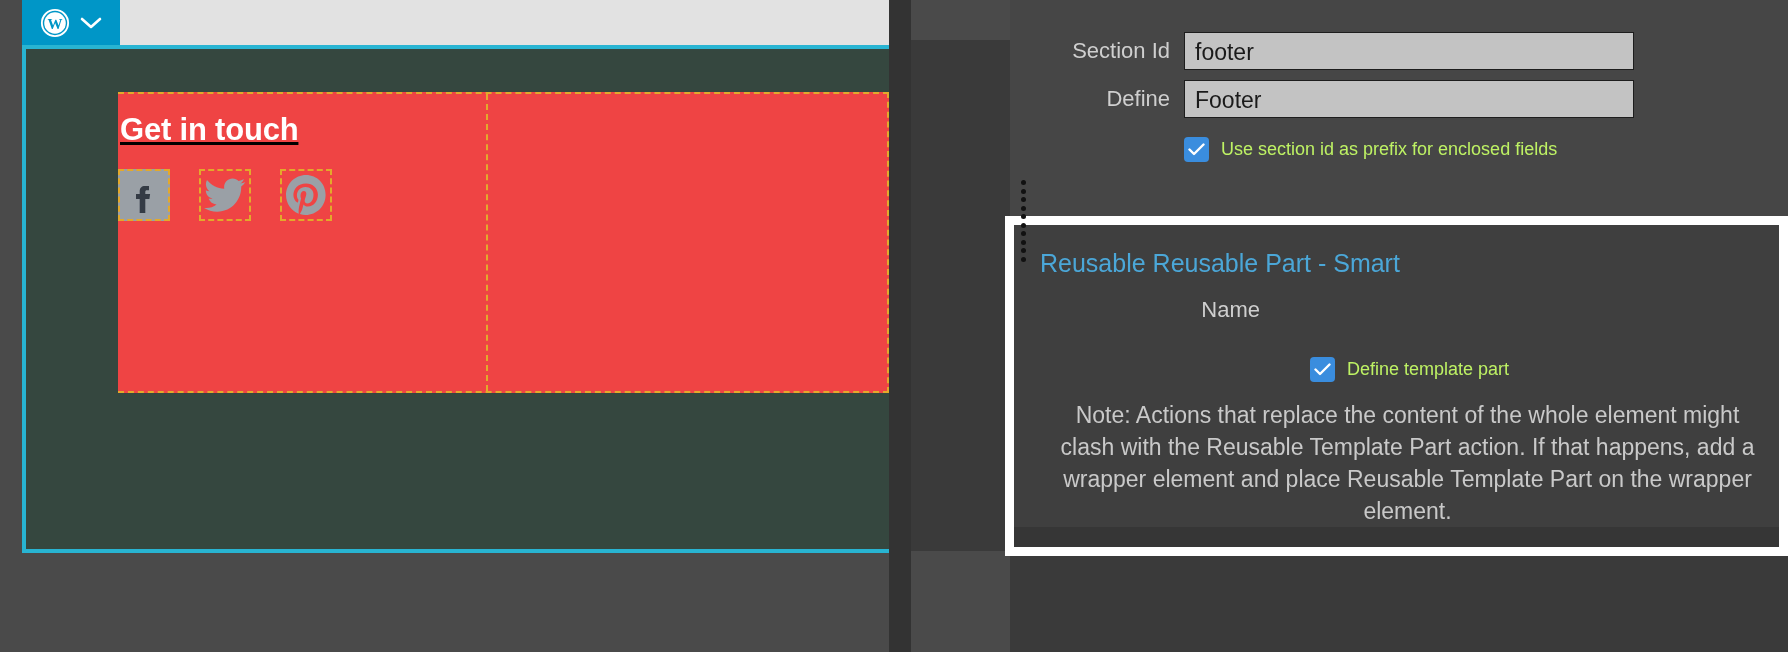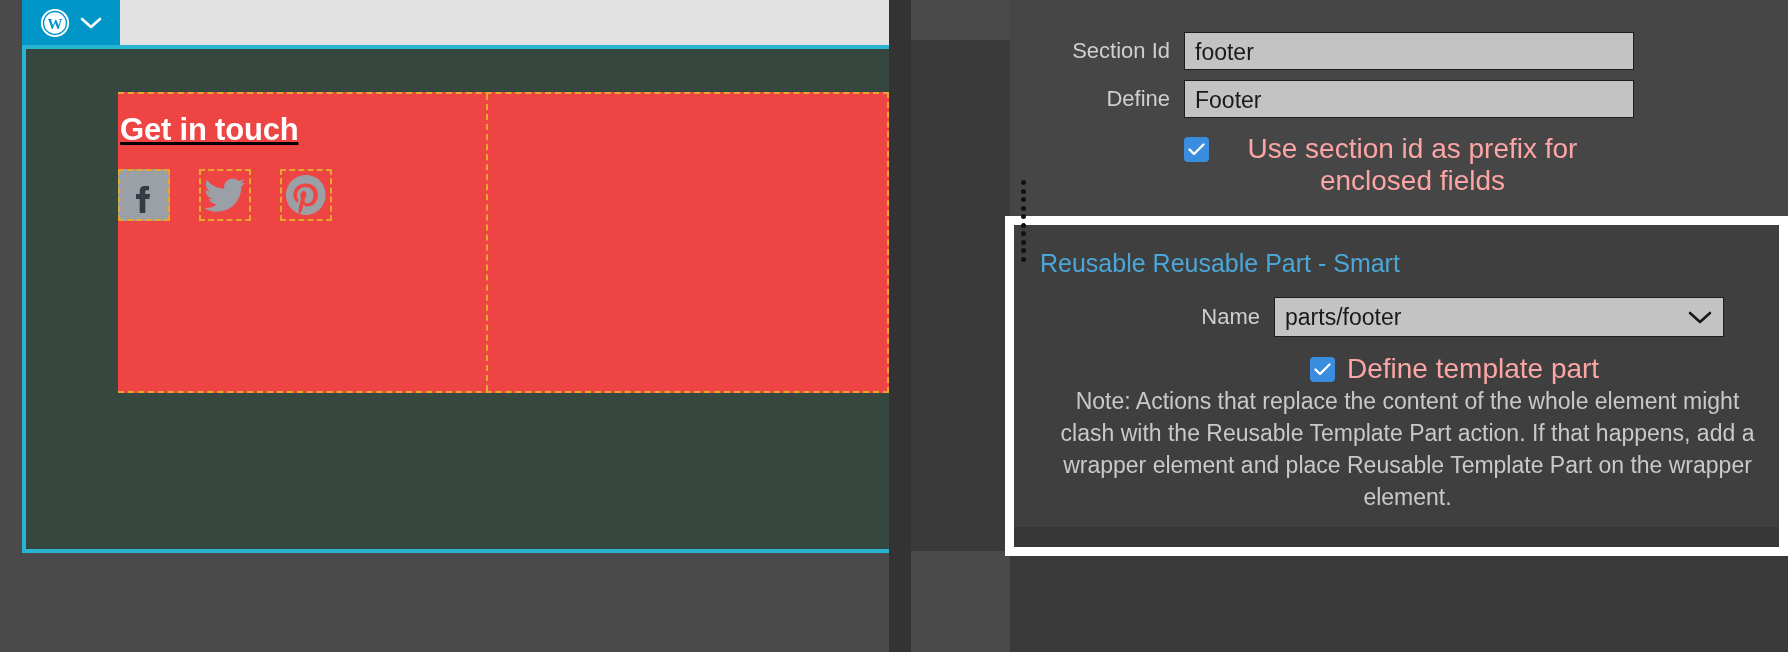--- a/index.html
+++ b/index.html
@@ -134,23 +134,22 @@
     position: absolute; display: flex; align-items: flex-start; gap: 12px;
   }
   .chk {
     width: 25px; height: 25px; border-radius: 4px;
     background: #3a8dde; flex: none;
     display: flex; align-items: center; justify-content: center;
     margin-top: 4px;
   }
   .chk svg { display: block; }
   .chk-label {
-    color: #fca5a5; font-size: 28px; line-height: 32px;
-    font-family: "Liberation Sans", sans-serif;
-    text-align: center;
+    color: #bef264; font-size: 18px; line-height: 32px;
+    font-family: "Liberation Sans", sans-serif;
   }
 
   .row-prefix { left: 174px; top: 145px; width: 420px; }
 
   
   .panel-b-wrap {
     position: absolute; left: 94px; top: 176px; width: 783px; height: 340px;
     background: #ffffff;
     padding: 9px;
   }
@@ -171,21 +170,21 @@
     color: #1a1a1a; font-size: 23px;
     width: 450px; height: 40px;
     display: flex; align-items: center; justify-content: space-between;
     padding: 0 10px 0 10px;
     font-family: "Liberation Sans", sans-serif;
   }
   .select-field .caret { width: 26px; height: 16px; display: block; }
 
   .row-define { left: 256px; top: 128px; padding-left: 40px; }
   .note {
-    position: absolute; left: 40px; right: 18px; top: 160px;
+    position: absolute; left: 40px; right: 18px; top: 174px;
     color: #c9c9c9; font-size: 23px; line-height: 32px;
     text-align: center;
     font-family: "Liberation Sans", sans-serif;
   }
 
   .panel-bottom-strip {
     position: absolute; left: 99px; top: 516px; width: 778px; height: 136px;
     background: #3a3a3a;
   }
 </style>
@@ -294,28 +293,20 @@
 
     <div class="panel-bottom-strip"></div>
 
     <div class="panel-b-wrap">
       <div class="panel-b">
 
         <div class="panel-b-title">Reusable Reusable Part - Smart</div>
 
         <div class="row row-name">
           <div class="lbl">Name</div>
-          <div class="select-field">
-            <span>parts/footer</span>
-            <span>
-              <svg class="caret" viewBox="0 0 26 16" aria-hidden="true">
-                <path d="M3 4 L13 13 L23 4" fill="none" stroke="#1a1a1a" stroke-width="2.6" stroke-linecap="round" stroke-linejoin="round"></path>
-              </svg>
-            </span>
-          </div>
         </div>
 
         <div class="chk-row row-define">
           <div class="chk">
             <svg width="17" height="13" viewBox="0 0 17 13" aria-hidden="true">
               <path d="M1.5 6.5 L6 11 L15.5 1.5" fill="none" stroke="#ffffff" stroke-width="2.4" stroke-linecap="round" stroke-linejoin="round"></path>
             </svg>
           </div>
           <div class="chk-label">Define template part</div>
         </div>

